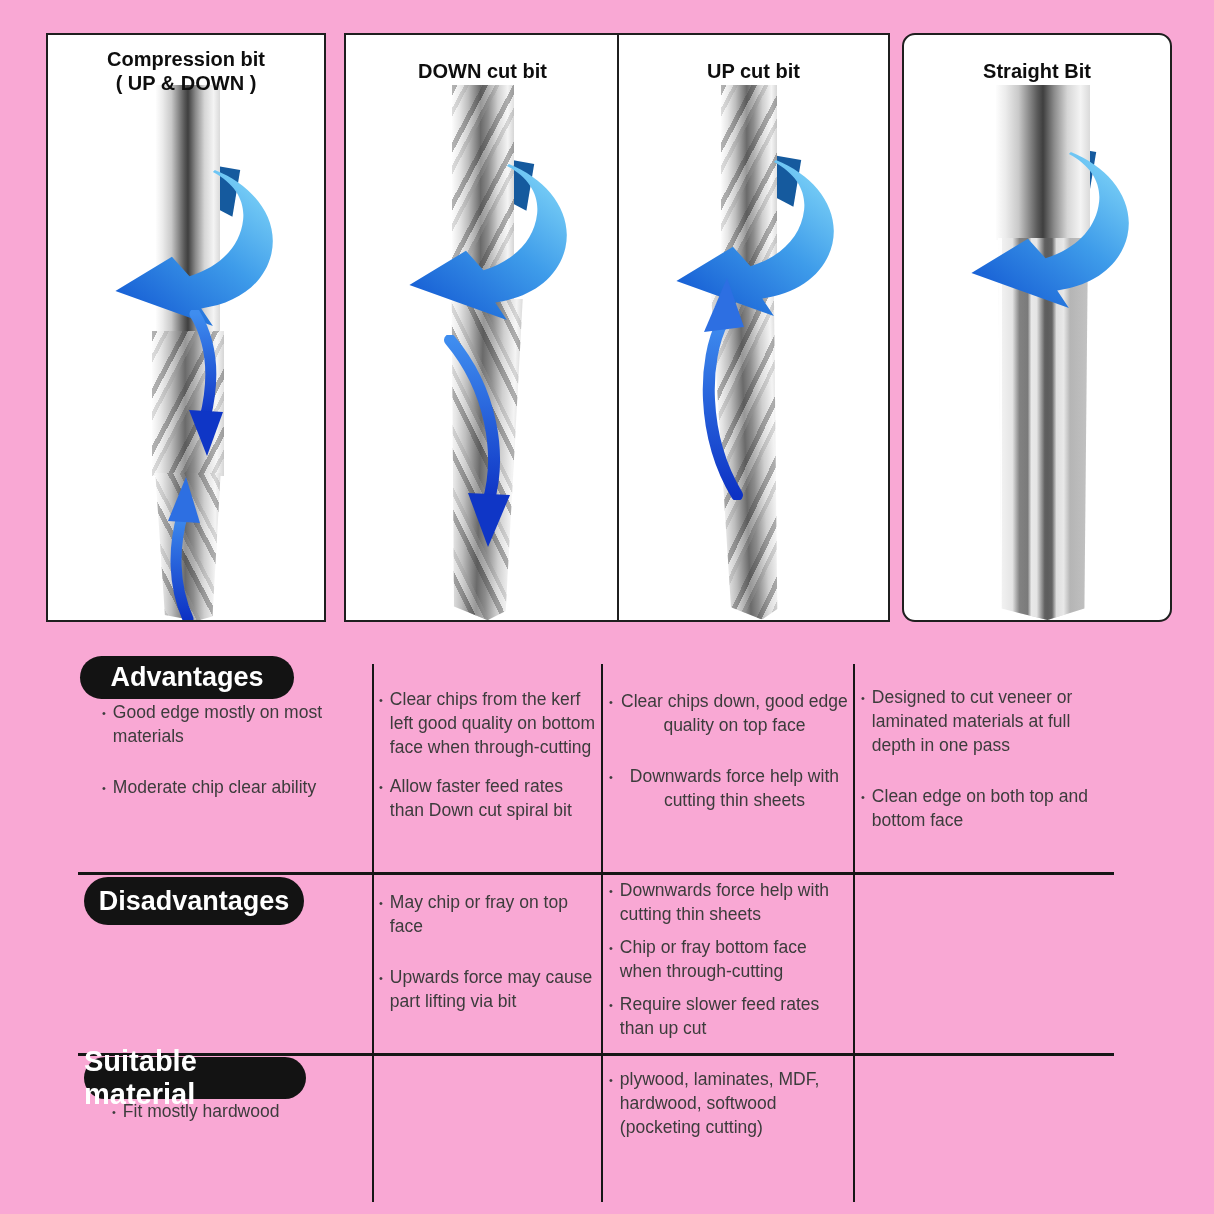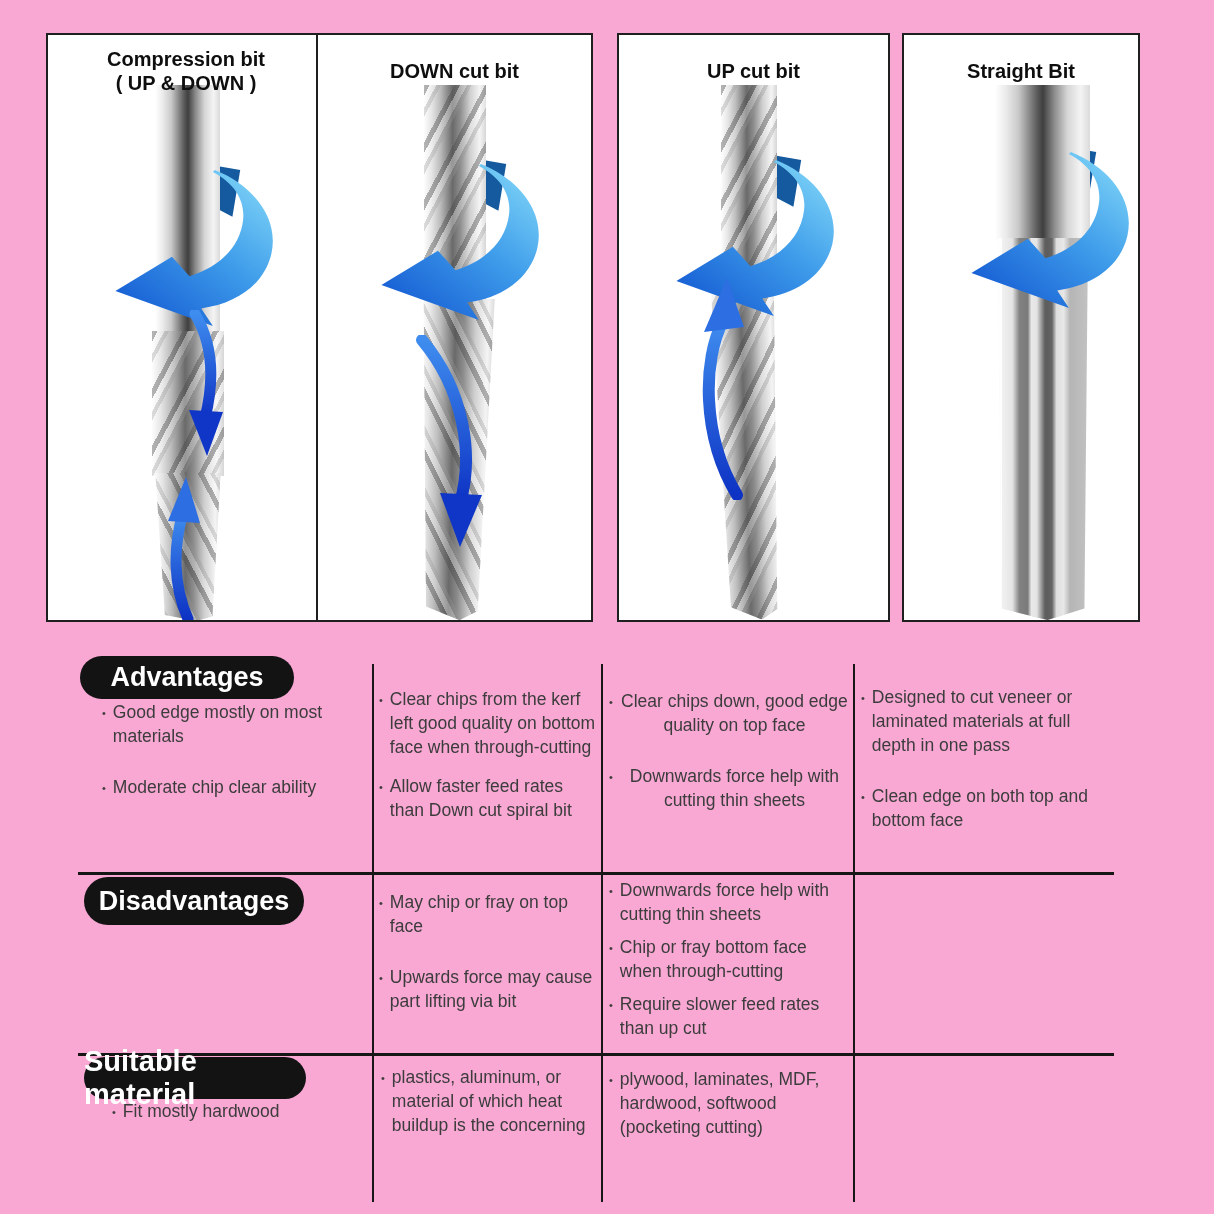--- a/index.html
+++ b/index.html
@@ -3,23 +3,23 @@
 <meta charset="utf-8">
 <style>
   html,body{margin:0;padding:0;background:#ffffff;}
   .canvas{position:relative;width:1214px;height:1214px;background:#f9a8d4;
           font-family:Liberation Sans, sans-serif;overflow:hidden;}
 
   
   .panel{position:absolute;top:33px;height:589px;background:#ffffff;
          border:2px solid #1f1f1f;box-sizing:border-box;}
   #p1{left:46px;width:280px;}
-  #p2{left:316px;width:277px;}
+  #p2{left:344px;width:277px;}
   #p3{left:617px;width:273px;}
-  #p4{left:902px;width:238px;}
+  #p4{left:902px;width:270px;border-radius:13px;}
   .panel-title{position:absolute;top:13px;left:0;right:0;text-align:center;
                font-size:20px;font-weight:700;color:#0e0e0e;line-height:1.18;z-index:5;}
   .panel-title.single{top:25px;}
   .panel-title span{display:block;}
   .bit-area{position:absolute;left:0;top:0;right:0;bottom:0;overflow:hidden;}
 
   
   .metal{position:absolute;
     background:linear-gradient(90deg,#fdfdfd 0%,#ececec 10%,#c9c9c9 24%,#5a5a5a 44%,
                #3f3f3f 50%,#8c8c8c 62%,#d6d6d6 76%,#f4f4f4 90%,#dadada 100%);}
@@ -244,24 +244,19 @@
       <div class="bullet-item">
         <span class="bullet-text">Require slower feed rates than up cut</span>
       </div>
     </div>
 
   <div class="bullets" id="suit-c1">
       <div class="bullet-item">
         <span class="bullet-text">Fit mostly hardwood</span>
       </div>
     </div>
-  <div class="bullets" id="suit-c2">
-      <div class="bullet-item">
-        <span class="bullet-text">plastics, aluminum, or material of which heat buildup is the concerning</span>
-      </div>
-    </div>
   <div class="bullets" id="suit-c3">
       <div class="bullet-item">
         <span class="bullet-text">plywood, laminates, MDF, hardwood, softwood (pocketing cutting)</span>
       </div>
     </div>
 
 </div>
 
 </body></html>

